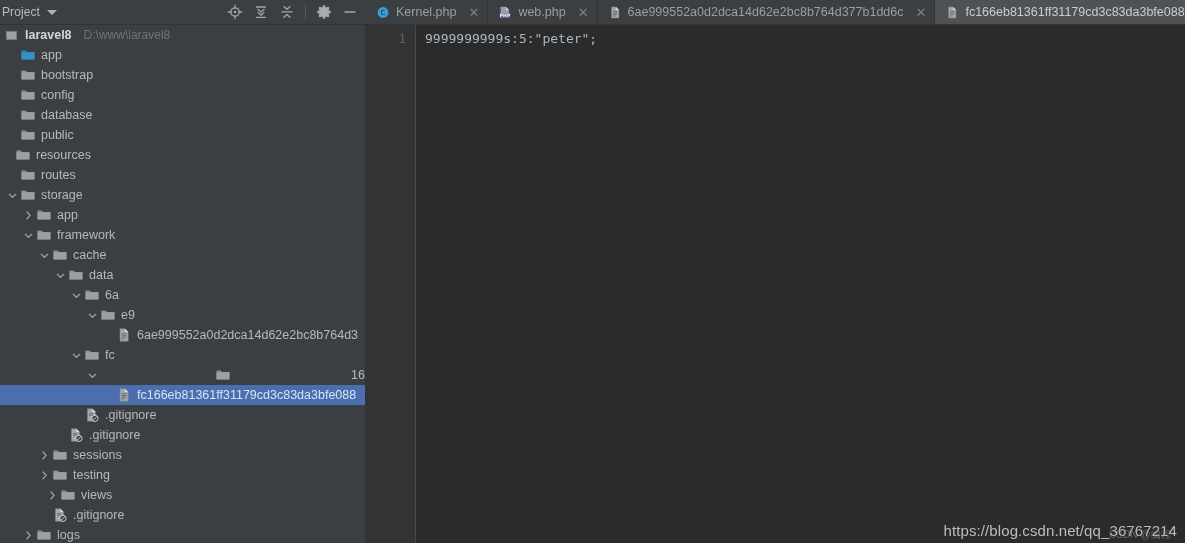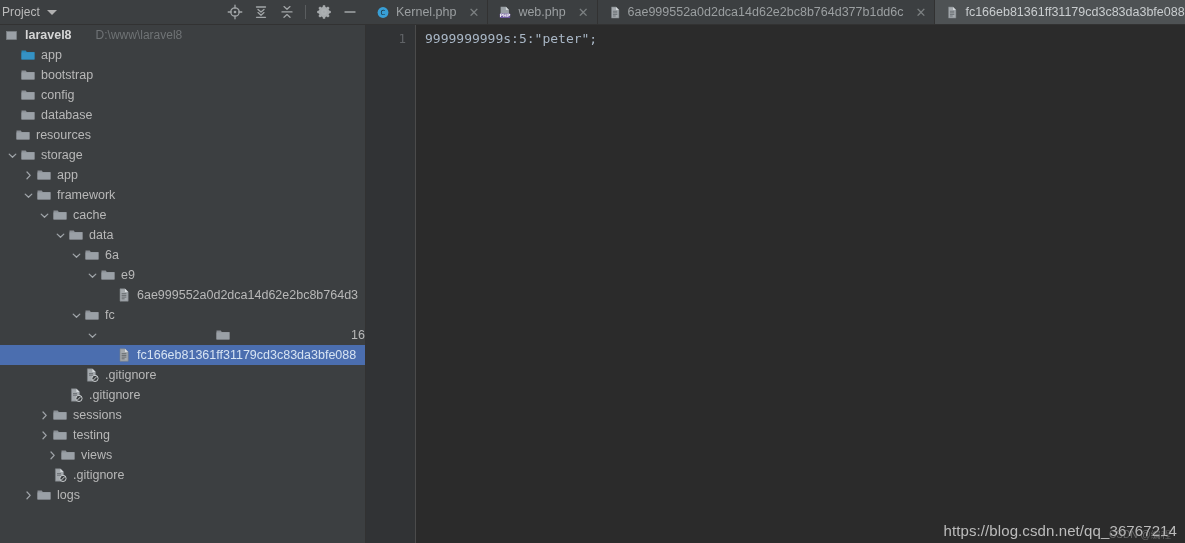--- a/index.html
+++ b/index.html
@@ -87,21 +87,21 @@
   .row .arrow {
     width: 11px; height: 11px; flex: 0 0 11px;
     margin-right: 2px; position: relative;
   }
   .row .arrow svg { display: block; }
   .row .spacer { flex: 0 0 13px; }
   .row .ico { width: 16px; height: 16px; flex: 0 0 16px; margin-right: 5px; display: block; }
   .row .name { color: #b8b8b8; font-size: 12.5px; }
   .row.selected .name { color: #d6e3f2; }
   .row .root-name { color: #d5d5d5; font-weight: bold; font-size: 12.5px; }
-  .row .root-path { color: #6f7375; font-size: 12px; margin-left: 24px; }
+  .row .root-path { color: #6f7375; font-size: 12px; margin-left: 12px; }
 
   
   .editor {
     flex: 1 1 auto; display: flex; min-width: 0;
     background: #2b2b2b; position: relative;
   }
   .gutter {
     width: 50px; flex: 0 0 50px;
     background: #313335;
     border-right: 1px solid #4b4b4b;
@@ -269,27 +269,43 @@
           <span class="name">config</span>
         </div>
         <div class="row" style="padding-left: 7px; text-align: center;">
           <span class="spacer"></span>
           <svg viewBox="0 0 16 16" class="ico">
             <path d="M1.5 3.6h4.2l1.1 1.3h7.7v7.5H1.5z" fill="#8b9096"></path>
             <path d="M1.5 5.4h12.9v7H1.5z" fill="#9aa0a6"></path>
           </svg>
           <span class="name">database</span>
         </div>
+        <div class="row" style="padding-left: 7px;">
+          <span class="spacer"></span>
+          <svg viewBox="0 0 16 16" class="ico">
+            <path d="M1.5 3.6h4.2l1.1 1.3h7.7v7.5H1.5z" fill="#8b9096"></path>
+            <path d="M1.5 5.4h12.9v7H1.5z" fill="#9aa0a6"></path>
+          </svg>
+          <span class="name">public</span>
+        </div>
         <div class="row" style="padding-left: 2px;">
           <span class="spacer"></span>
           <svg viewBox="0 0 16 16" class="ico">
             <path d="M1.5 3.6h4.2l1.1 1.3h7.7v7.5H1.5z" fill="#8b9096"></path>
             <path d="M1.5 5.4h12.9v7H1.5z" fill="#9aa0a6"></path>
           </svg>
           <span class="name">resources</span>
+        </div>
+        <div class="row" style="padding-left: 7px;">
+          <span class="spacer"></span>
+          <svg viewBox="0 0 16 16" class="ico">
+            <path d="M1.5 3.6h4.2l1.1 1.3h7.7v7.5H1.5z" fill="#8b9096"></path>
+            <path d="M1.5 5.4h12.9v7H1.5z" fill="#9aa0a6"></path>
+          </svg>
+          <span class="name">routes</span>
         </div>
         <div class="row" style="padding-left: 7px;">
           <span class="arrow">
             <svg viewBox="0 0 11 11" width="11" height="11">
               <path d="M2.2 4.1l3.3 3.2 3.3-3.2" fill="none" stroke="#9fa4a8" stroke-width="1.25" stroke-linecap="round" stroke-linejoin="round"></path>
             </svg>
           </span>
           <svg viewBox="0 0 16 16" class="ico">
             <path d="M1.5 3.6h4.2l1.1 1.3h7.7v7.5H1.5z" fill="#8b9096"></path>
             <path d="M1.5 5.4h12.9v7H1.5z" fill="#9aa0a6"></path>

